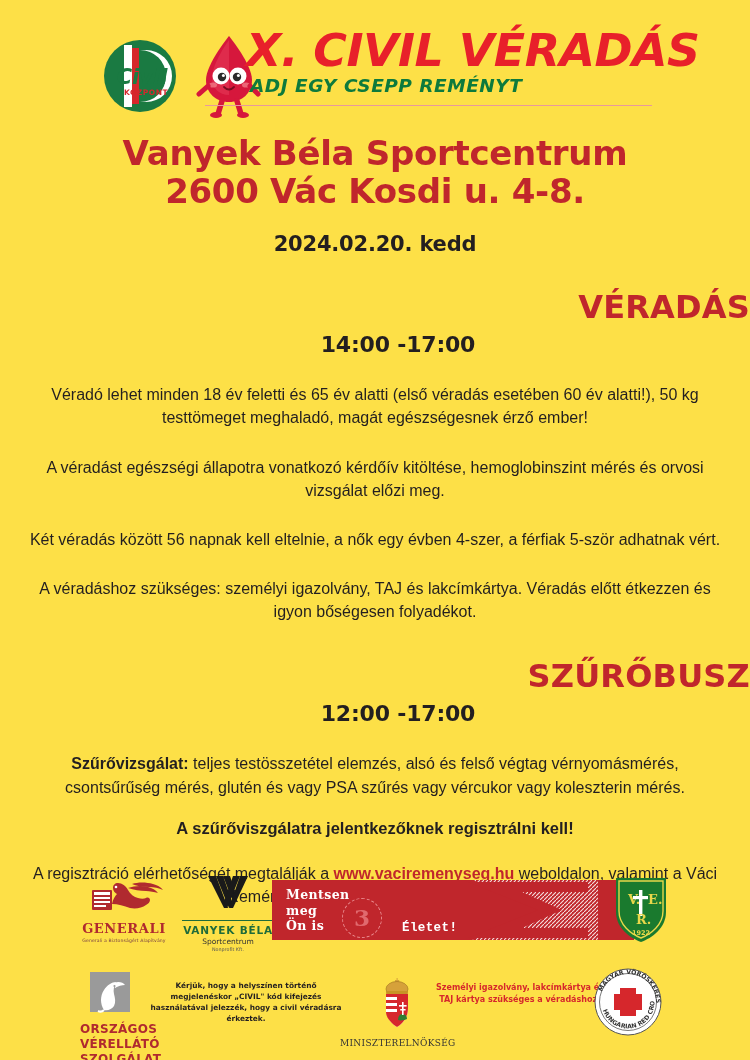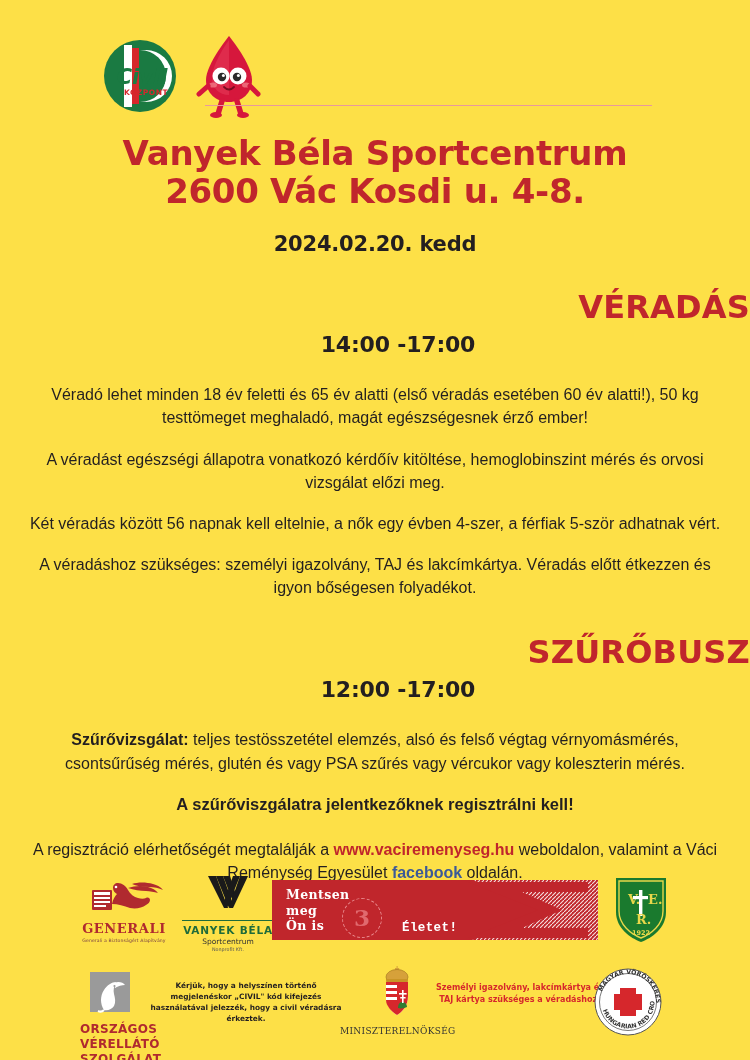--- a/index.html
+++ b/index.html
@@ -126,21 +126,21 @@
   }
 
   .body-para {
     text-align: center;
     font-size: 16px;
     line-height: 1.45;
     color: #231f20;
     padding: 0 26px;
     margin: 0;
   }
-  .para-gap-lg { margin-top: 18px; }
+  .para-gap-lg { margin-top: 26px; }
   .para-gap-md { margin-top: 24px; }
 
   .bold { font-weight: 700; }
   .link-red { color: #c0262c; font-weight: 700; }
   .link-blue { color: #3b5998; font-weight: 700; }
 
   .veradas-wrap { margin-top: 32px; }
   .veradas-body { margin-top: 26px; }
   .szuro-wrap { margin-top: 34px; }
   .szuro-body { margin-top: 26px; }
@@ -226,20 +226,21 @@
   }
 
   .banner-mentsen {
     position: absolute;
     left: 272px;
     top: 8px;
     width: 326px;
     height: 60px;
     background: #c0262c;
     overflow: hidden;
+    padding-left: 36px;
   }
   .banner-text {
     position: absolute;
     left: 14px;
     top: 7px;
     font-family: "DejaVu Serif", serif;
     font-size: 12.5px;
     font-weight: 700;
     color: #ffffff;
     line-height: 1.25;
@@ -308,21 +309,21 @@
     font-family: "DejaVu Sans", sans-serif;
     font-size: 7.4px;
     font-weight: 700;
     color: #231f20;
     line-height: 1.5;
   }
 
   .logo-minelnok {
     position: absolute;
     left: 340px;
-    top: 0px;
+    top: 12px;
     width: 112px;
     text-align: left;
   }
   .minelnok-name {
     font-family: "DejaVu Serif", serif;
     font-size: 9px;
     color: #333;
     letter-spacing: 0.3px;
     margin-top: 2px;
   }
@@ -383,20 +384,24 @@
         <path d="M28 57 Q33 62 38 57" stroke="#7a0c20" stroke-width="1.8" fill="none" stroke-linecap="round"></path>
         <path d="M12 56 L3 64" stroke="#d6173c" stroke-width="5" stroke-linecap="round"></path>
         <path d="M54 56 L62 64" stroke="#d6173c" stroke-width="5" stroke-linecap="round"></path>
         <path d="M26 71 L22 84" stroke="#d6173c" stroke-width="5.5" stroke-linecap="round"></path>
         <path d="M41 71 L45 84" stroke="#d6173c" stroke-width="5.5" stroke-linecap="round"></path>
         <ellipse cx="20" cy="85" rx="6" ry="3" fill="#d6173c"></ellipse>
         <ellipse cx="47" cy="85" rx="6" ry="3" fill="#d6173c"></ellipse>
       </svg>
     </div>
 
+    <div class="title-block">
+      <div class="main-title">X. CIVIL VÉRADÁS</div>
+      <div class="sub-title">ADJ EGY CSEPP REMÉNYT</div>
+    </div>
     <div class="header-rule"></div>
   </div>
 
   <div class="venue">
     <div class="venue-line">Vanyek Béla Sportcentrum</div>
     <div class="venue-line">2600 Vác Kosdi u. 4-8.</div>
     <div class="date-line">2024.02.20. kedd</div>
   </div>
 
   <div class="veradas-wrap">

